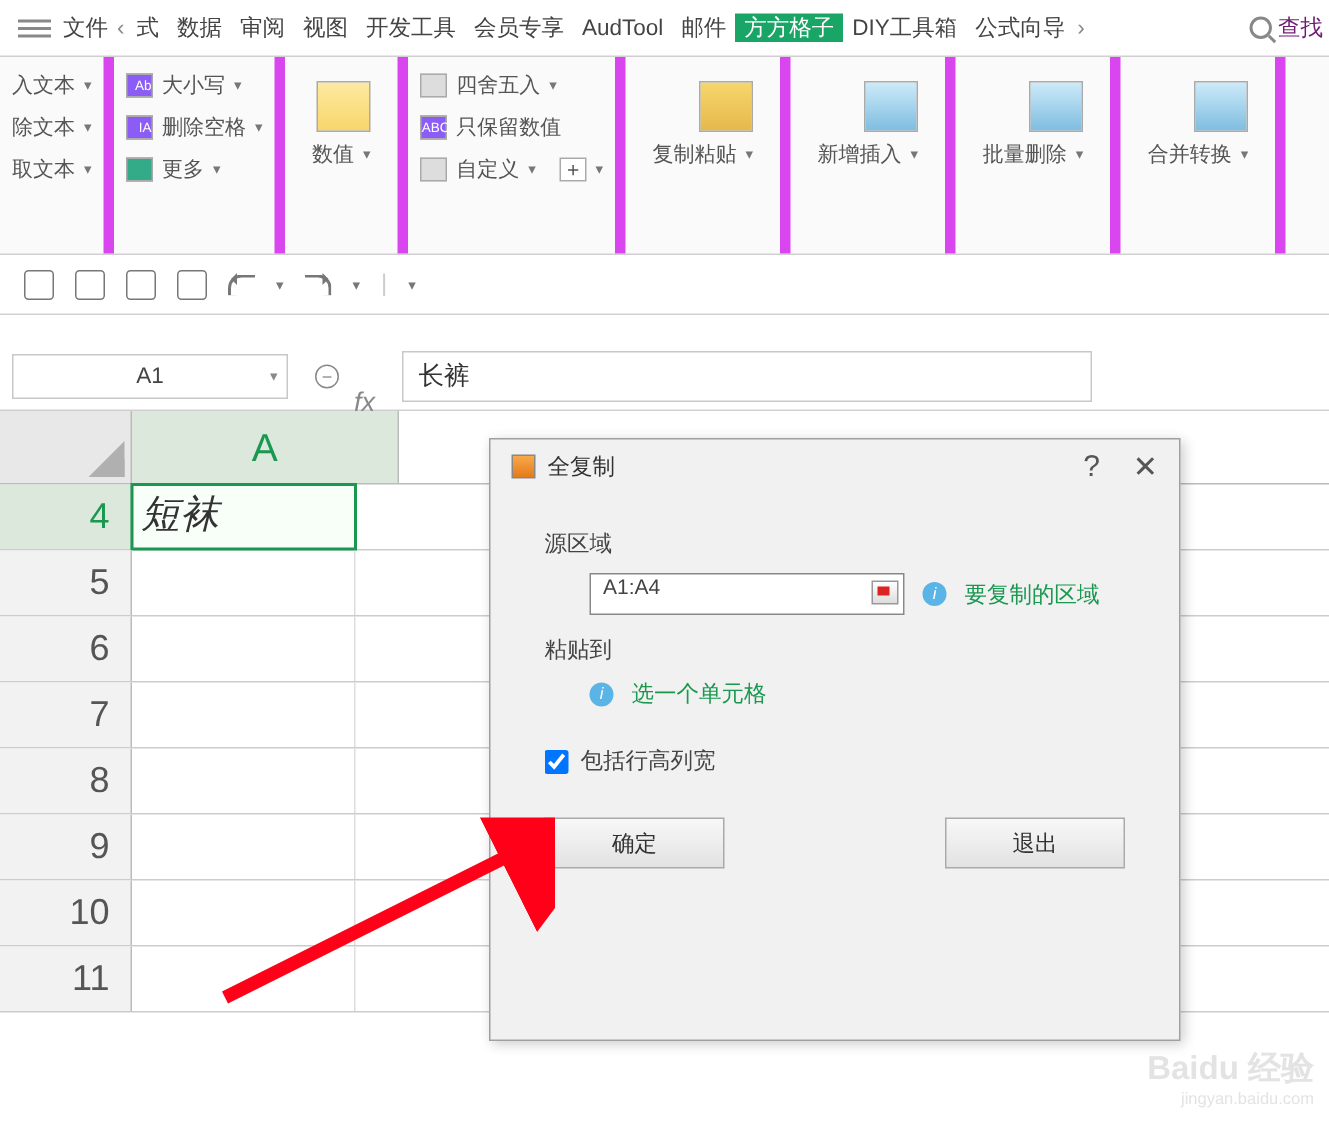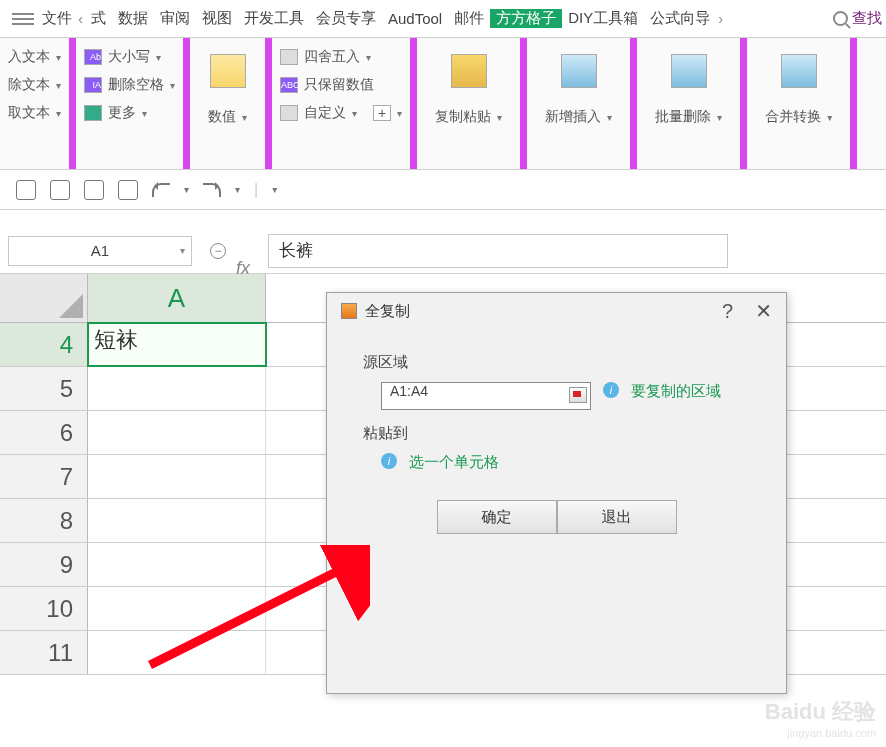--- a/index.html
+++ b/index.html
@@ -17,21 +17,21 @@
 .menubar .search-icon { width: 15px; height: 15px; border: 2px solid #888; border-radius: 50%; position: relative; }
 .menubar .search-icon::after { content: ""; position: absolute; width: 6px; height: 2px; background: #888; bottom: -3px; right: -5px; transform: rotate(45deg); }
 
 
 .ribbon { display: flex; height: 132px; border-bottom: 1px solid #d0d0d0; background: #fafafa; }
 .ribbon-group { padding: 10px 8px 4px; border-right: 7px solid #d946ef; display: flex; flex-direction: column; gap: 10px; font-size: 14px; color: #555; }
 .ribbon-row { display: flex; align-items: center; gap: 6px; white-space: nowrap; cursor: pointer; }
 .ribbon-dd { font-size: 10px; color: #777; }
 .ribbon-icon { width: 18px; height: 16px; display: inline-block; background: #ddd; border: 1px solid #aaa; }
 .ribbon-icon.ab { background: #8b5cf6; color: #fff; font-size: 9px; text-align: right; line-height: 14px; }
-.ribbon-big { display: flex; flex-direction: column; align-items: center; gap: 20px; padding: 6px 10px; cursor: pointer; }
+.ribbon-big { display: flex; flex-direction: column; align-items: flex-end; gap: 6px; padding: 6px 10px; cursor: pointer; }
 .ribbon-big-icon { width: 36px; height: 34px; border: 1px solid #aaa; background: linear-gradient(#fde9a0,#f7d66b); }
 .ribbon-big-icon.paste { background: linear-gradient(#f7d66b,#e6b84d); }
 
 
 .qat { display: flex; align-items: center; gap: 14px; height: 40px; padding: 0 16px; border-bottom: 1px solid #d0d0d0; color: #777; }
 .qat .qicon { width: 20px; height: 20px; border: 1.5px solid #777; border-radius: 3px; cursor: pointer; }
 .qat .undo { width: 18px; height: 14px; border: 2px solid #777; border-right: none; border-top-left-radius: 9px; border-bottom: none; position: relative; cursor: pointer; }
 .qat .undo::after { content: ""; position: absolute; left: -4px; top: -3px; border: 4px solid transparent; border-right-color: #777; }
 .qat .sep { color: #ccc; }
 
@@ -45,42 +45,42 @@
 
 
 .sheet { position: relative; }
 .col-header { display: flex; border-bottom: 1px solid #bbb; }
 .corner { width: 88px; height: 48px; background: #e8e8e8; border-right: 1px solid #bbb; position: relative; }
 .corner::after { content: ""; position: absolute; right: 4px; bottom: 4px; border: 12px solid transparent; border-right-color: #b0b0b0; border-bottom-color: #b0b0b0; }
 .col-A { width: 178px; height: 48px; background: #dce8dc; border-right: 1px solid #bbb; display: flex; align-items: center; justify-content: center; font-size: 26px; color: #1a9850; }
 .row { display: flex; height: 44px; border-bottom: 1px solid #ccc; }
 .row-head { width: 88px; background: #f2f2f2; border-right: 1px solid #bbb; display: flex; align-items: center; justify-content: flex-end; padding-right: 14px; font-size: 24px; color: #555; }
 .row-head.sel { background: #dce8dc; color: #1a9850; }
-.cell { width: 178px; border-right: 1px solid #ddd; padding: 2px 6px; font-size: 22px; color: #333; }
+.cell { width: 149px; border-right: 1px solid #ddd; padding: 2px 6px; font-size: 26px; color: #333; font-style: italic; }
 .cell.sel { outline: 2px solid #1a9850; outline-offset: -1px; background: #f8fff8; }
 
 
 .dialog { position: absolute; left: 326px; top: 292px; width: 461px; height: 402px; background: #f1f1f1; border: 1px solid #a0a0a0; box-shadow: 2px 2px 8px rgba(0,0,0,0.2); }
 .dlg-title { display: flex; align-items: center; height: 36px; padding: 0 14px; font-size: 15px; color: #333; }
 .dlg-title .tico { width: 16px; height: 16px; background: linear-gradient(#f7a94b,#e67a1a); margin-right: 8px; border: 1px solid #888; }
 .dlg-title .spacer { flex: 1; }
 .dlg-title .help { font-size: 20px; color: #555; margin-right: 22px; cursor: pointer; }
 .dlg-title .close { font-size: 20px; color: #555; cursor: pointer; }
 .dlg-body { padding: 10px 30px; font-size: 15px; color: #444; }
 .field-label { margin: 14px 0 10px 6px; }
-.field-row { display: flex; align-items: flex-start; gap: 12px; margin-left: 24px; }
+.field-row { display: flex; align-items: center; gap: 12px; margin-left: 36px; }
 .field-input { width: 210px; height: 28px; border: 1px solid #888; background: #fff; padding: 0 8px; font-size: 14px; position: relative; }
 .field-input .picker { position: absolute; right: 3px; top: 4px; width: 18px; height: 16px; background: linear-gradient(#fff,#ddd); border: 1px solid #999; cursor: pointer; }
 .field-input .picker::after { content: ""; position: absolute; left: 3px; top: 3px; width: 8px; height: 6px; background: #d22; }
 .info-ico { width: 16px; height: 16px; border-radius: 50%; background: #5ab4e6; color: #fff; font-size: 11px; display: flex; align-items: center; justify-content: center; font-style: italic; }
 .hint { color: #1a9850; }
 .highlight { border: 5px solid #e2001a; padding: 2px; display: inline-block; }
 .checkbox-row { display: flex; align-items: center; gap: 8px; margin: 26px 0 0 6px; }
 .checkbox-row input { width: 16px; height: 16px; }
-.dlg-buttons { display: flex; justify-content: center; margin: 28px 6px 0; }
+.dlg-buttons { display: flex; justify-content: space-between; margin: 28px 6px 0; }
 .dlg-btn { width: 120px; height: 34px; background: linear-gradient(#f8f8f8,#e2e2e2); border: 1px solid #aaa; font-size: 15px; color: #333; cursor: pointer; }
 
 
 .arrow { position: absolute; left: 140px; top: 545px; width: 230px; height: 130px; pointer-events: none; }
 
 
 .watermark { position: absolute; right: 10px; bottom: 8px; color: rgba(200,200,200,0.5); font-size: 22px; font-weight: bold; text-align: right; }
 .watermark .sub { font-size: 11px; font-weight: normal; }
 </style>
 </head>
@@ -285,20 +285,24 @@
       <span class="info-ico">i</span>
       <span class="hint">要复制的区域</span>
     </div>
 
     <div class="field-label">粘贴到</div>
     <div class="field-row">
       <span class="info-ico">i</span>
       <span class="hint">选一个单元格</span>
     </div>
 
+    <div class="checkbox-row">
+      <input type="checkbox" checked="" style="">
+      <span>包括行高列宽</span>
+    </div>
 
     <div class="dlg-buttons">
       <button class="dlg-btn">确定</button>
       <button class="dlg-btn">退出</button>
     </div>
   </div>
 </div>
 
 <svg class="arrow" viewBox="0 0 230 130">
   <defs>

